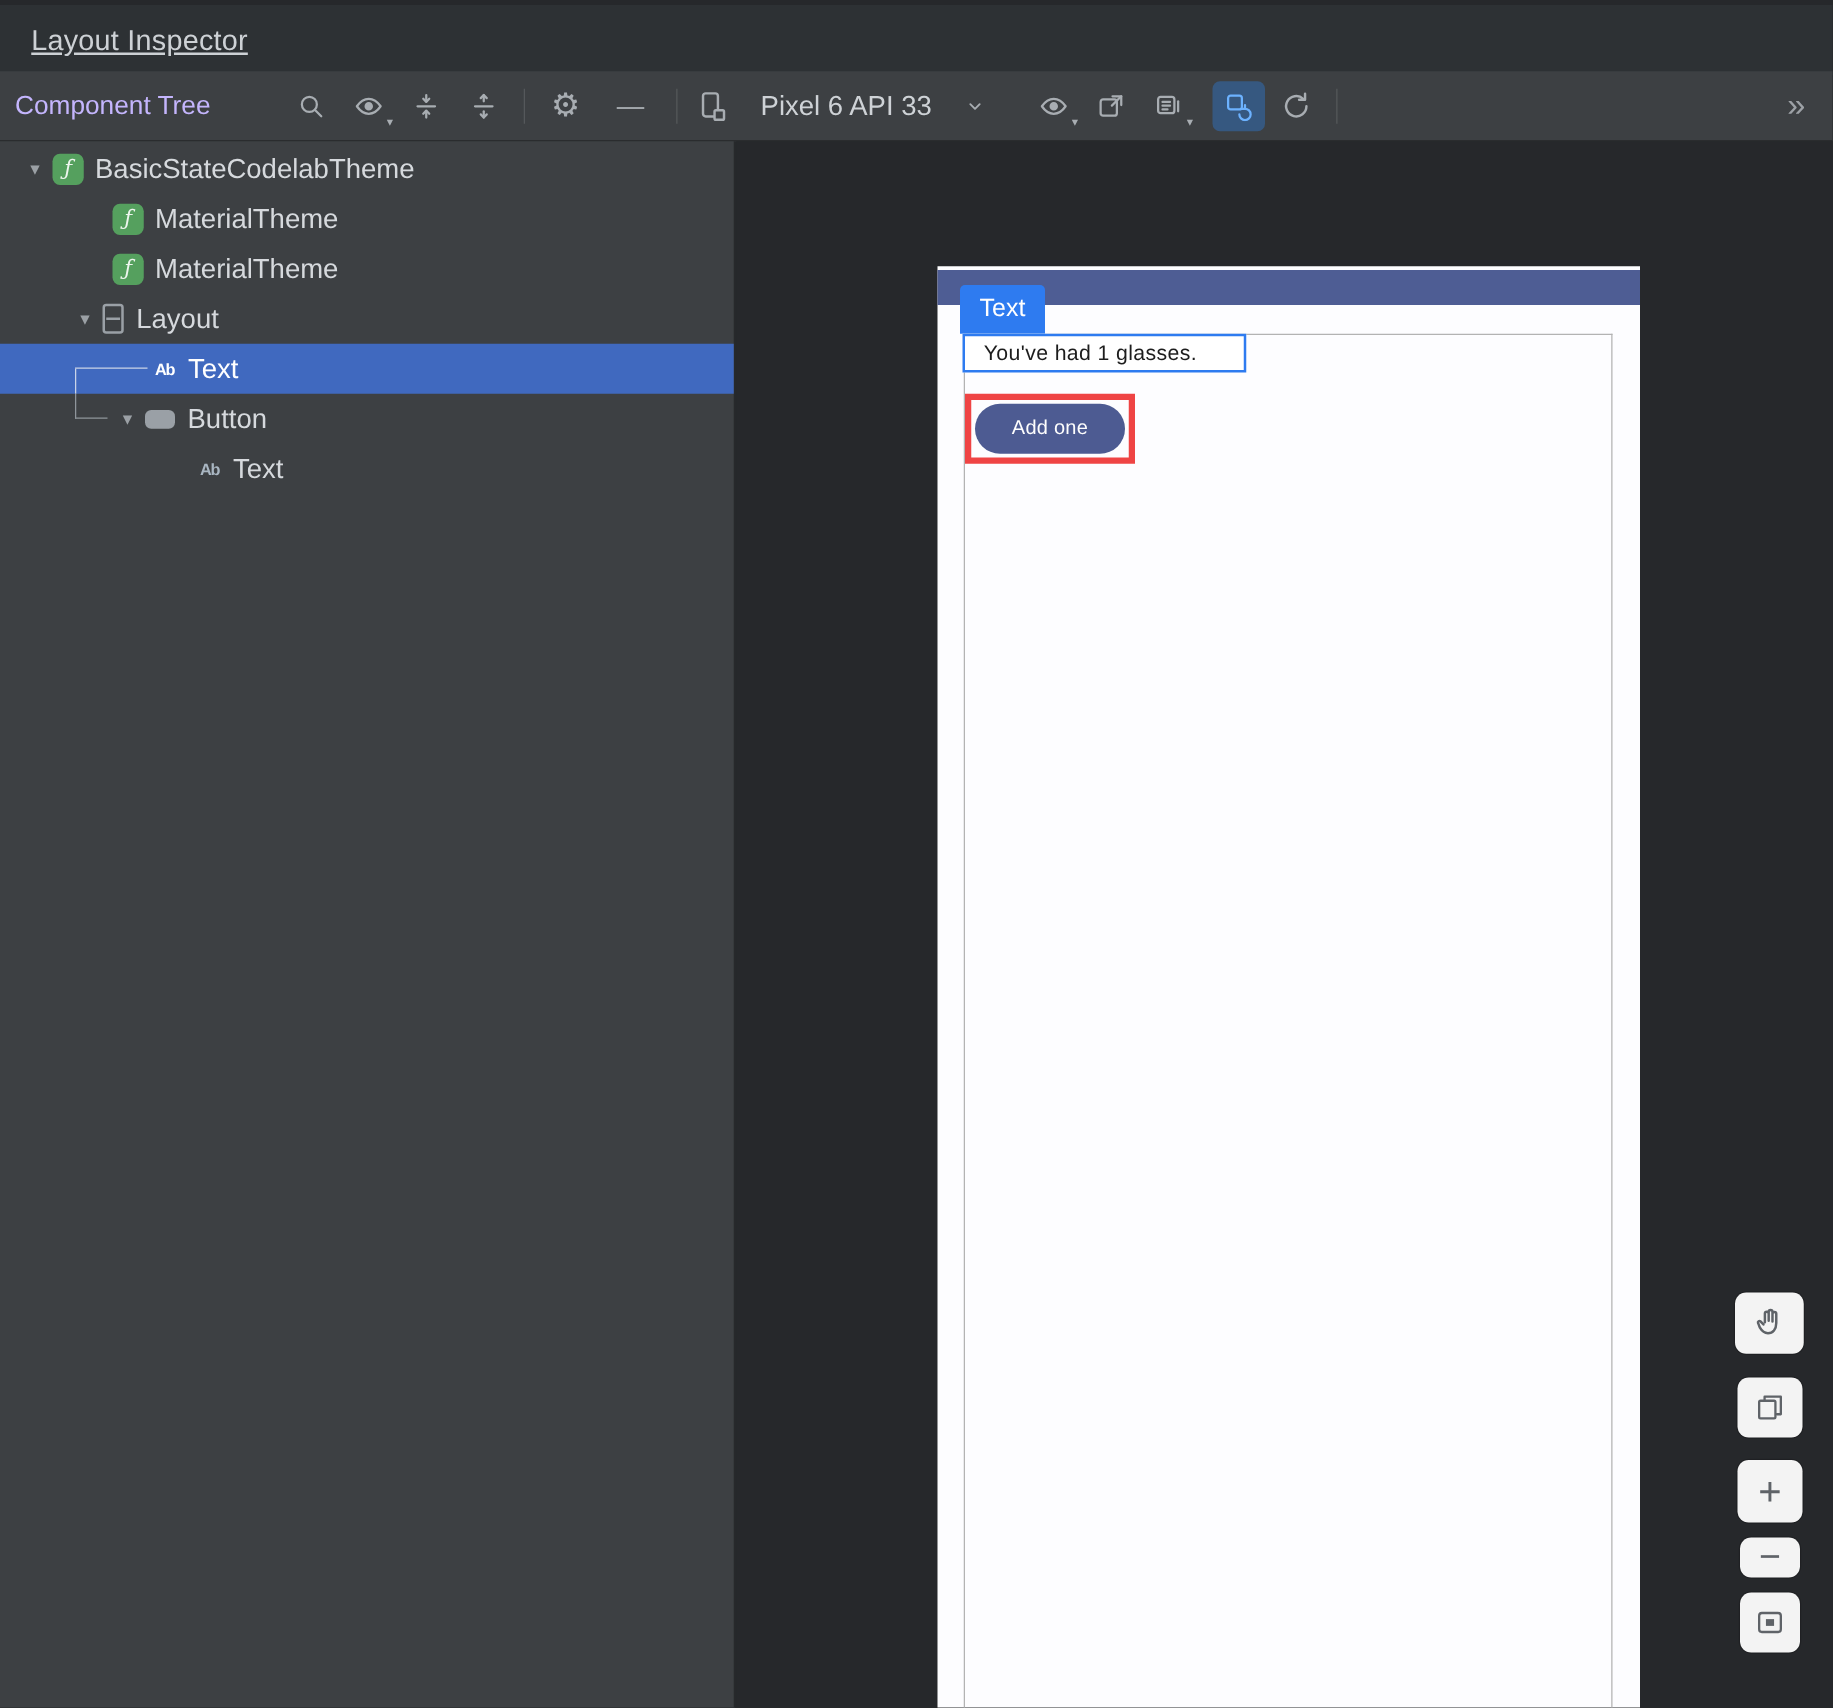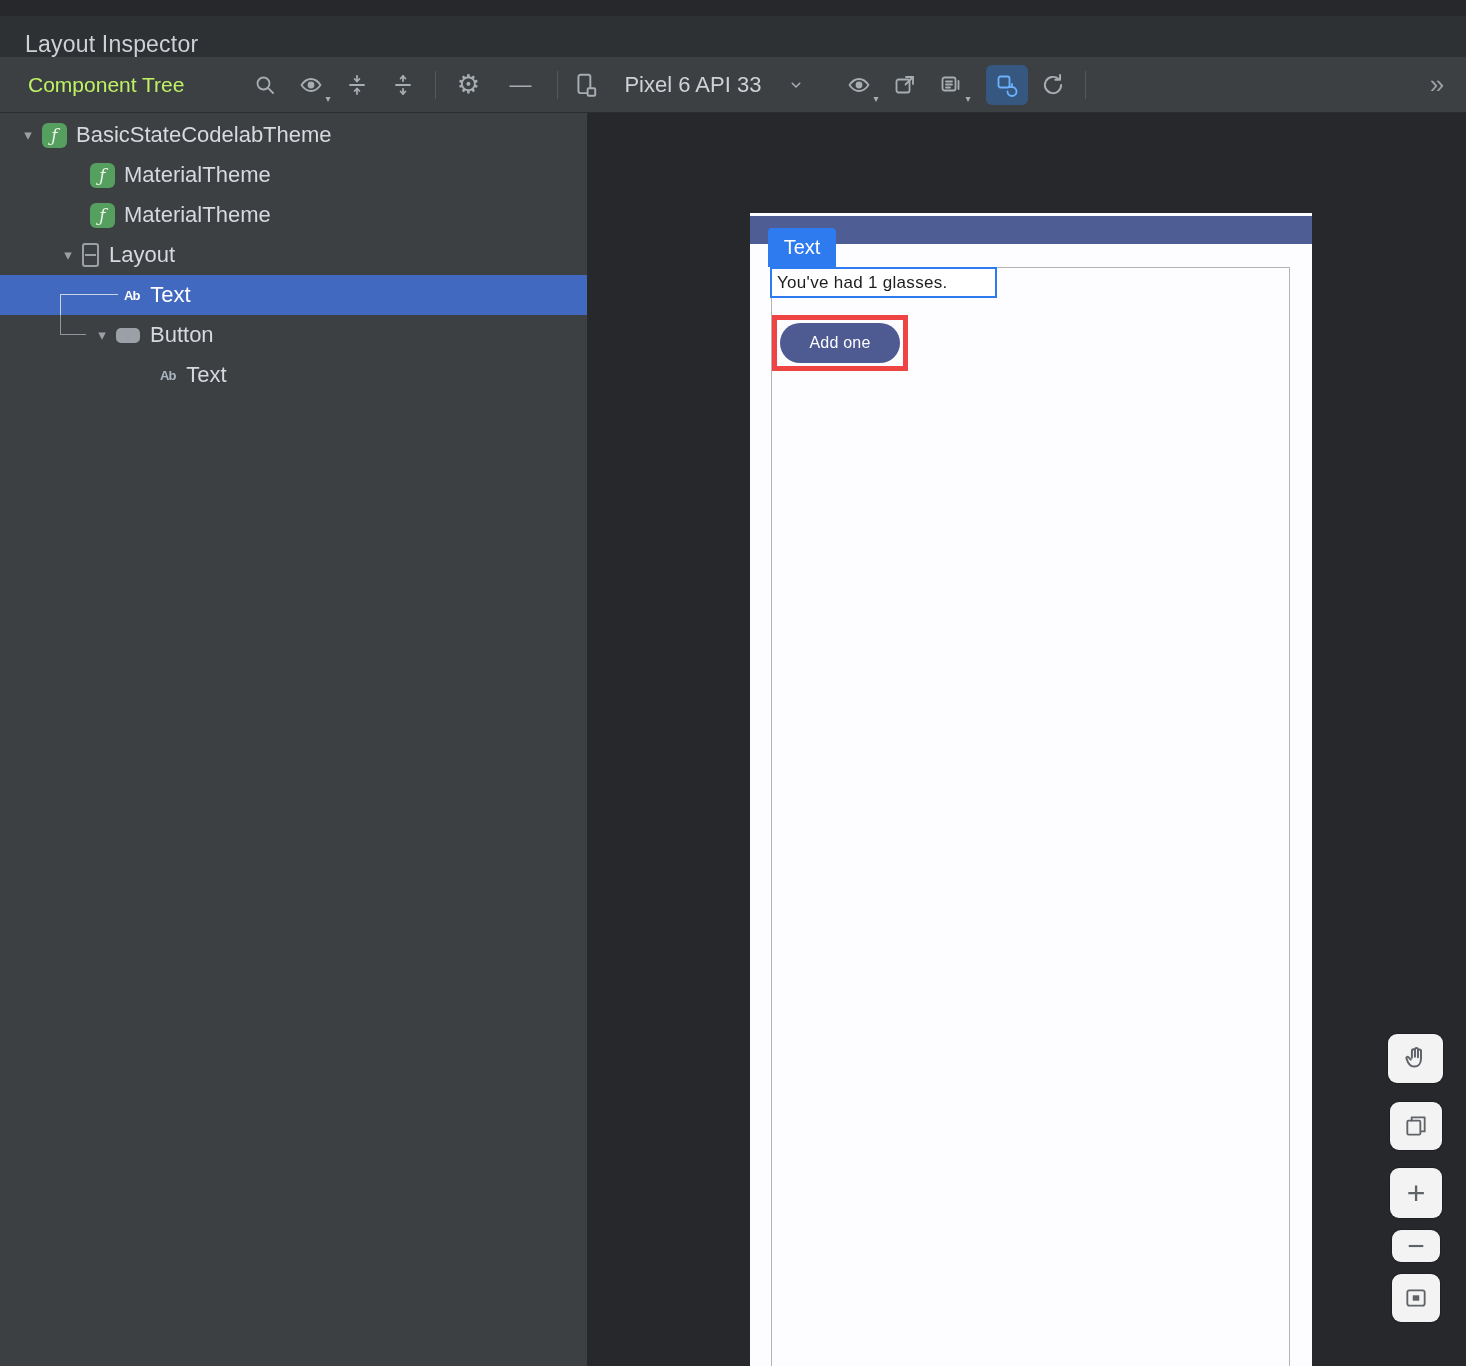--- a/index.html
+++ b/index.html
@@ -7,33 +7,33 @@
   body {
     position: relative;
     font-family: "Liberation Sans", sans-serif;
     background: #26282b;
     overflow: hidden;
     -webkit-font-smoothing: antialiased;
   }
 
   
   .titlebar {
-    position:absolute; left:0; top:16px; width:1466px; height:57px;
+    position:absolute; left:0; top:4px; width:1466px; height:57px;
     background:#2d3134; border-bottom:1px solid #202224;
     display:flex; align-items:center; padding-left:25px;
-    font-size:23px; color:#cdd1d5; letter-spacing:.2px;
+    font-size:23px; color:#cdd1d5; letter-spacing:.2px;text-decoration:underline;
   }
 
   
   .toolbar {
     position:absolute; left:0; top:57px; width:1466px; height:56px;
     background:#3d4043; border-bottom:1px solid #2a2c2e;
     display:flex; align-items:center; color:#c8ccd0;
   }
-  .panel-title { font-size:21px; margin-left:28px; color:#bef264; white-space:nowrap; }
+  .panel-title { font-size:21px; margin-left:12px; color:#c4b5fd; white-space:nowrap; }
   .tbtn {
     width:42px; height:40px; border-radius:6px; margin:0 2px;
     display:flex; align-items:center; justify-content:center;
     position:relative; color:#a8adb2; flex:0 0 auto;
   }
   .tbtn svg { stroke:#a8adb2; fill:none; stroke-width:1.8; stroke-linecap:round; stroke-linejoin:round; }
   .tbtn.active { background:#365880; }
   .tbtn.active svg { stroke:#6cb2ff; }
   .mini-chev { position:absolute; right:2px; bottom:1px; font-size:10px; color:#a8adb2; line-height:10px; }
   .tb-sep { width:1px; height:28px; background:#55585b; margin:0 9px; flex:0 0 auto; }
@@ -83,21 +83,21 @@
   .content-outline { position:absolute; left:21px; top:54px; width:519px; height:1099px; border:1px solid #b3b3b3; border-bottom:none; }
   .sel-tag {
     position:absolute; left:18px; top:15px; width:68px; height:39px;
     background:#2e7bf0; color:#ffffff; font-size:20px;
     display:flex; align-items:center; justify-content:center;
     border-radius:4px 4px 0 0;
   }
   .sel-box {
     position:absolute; left:20px; top:54px; width:227px; height:31px;
     border:2px solid #2e7bf0; background:#ffffff;
-    display:flex; align-items:center; padding-left:5px;
+    display:flex; align-items:center; padding-left:15px;
     font-size:17px; color:#1d1d1d; letter-spacing:.3px;
   }
   .button-outline { position:absolute; left:22px; top:102px; width:136px; height:56px; border:5px solid #ef4444; }
   .app-button {
     position:absolute; left:3px; top:3px; right:3px; bottom:3px;
     background:#4d5b92; border-radius:26px; color:#fdfdfd;
     display:flex; align-items:center; justify-content:center;
     font-size:16px; letter-spacing:.2px;
   }
 

